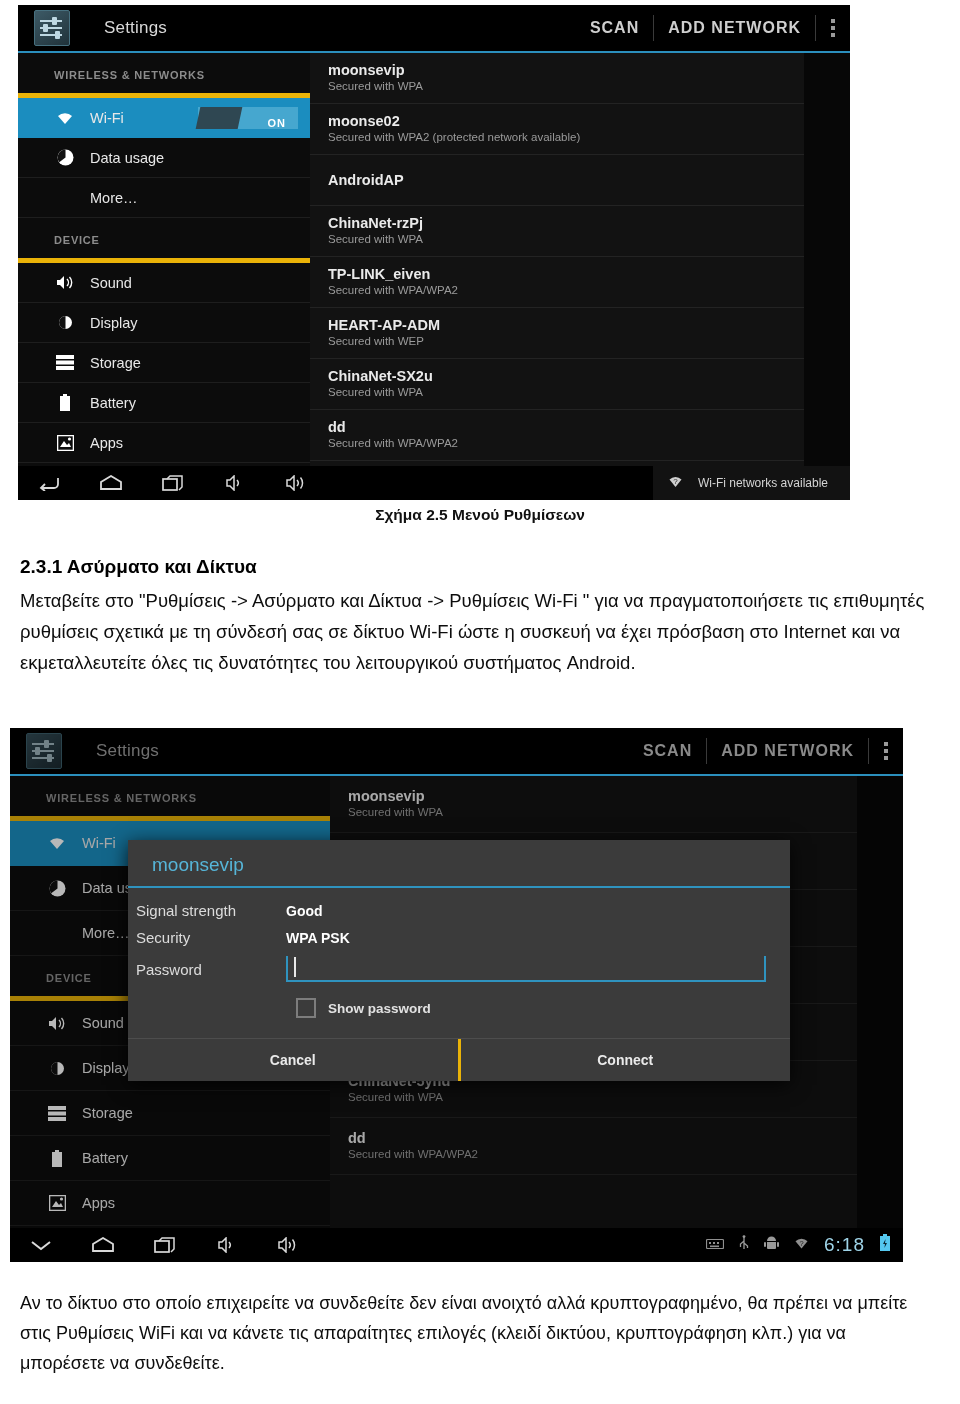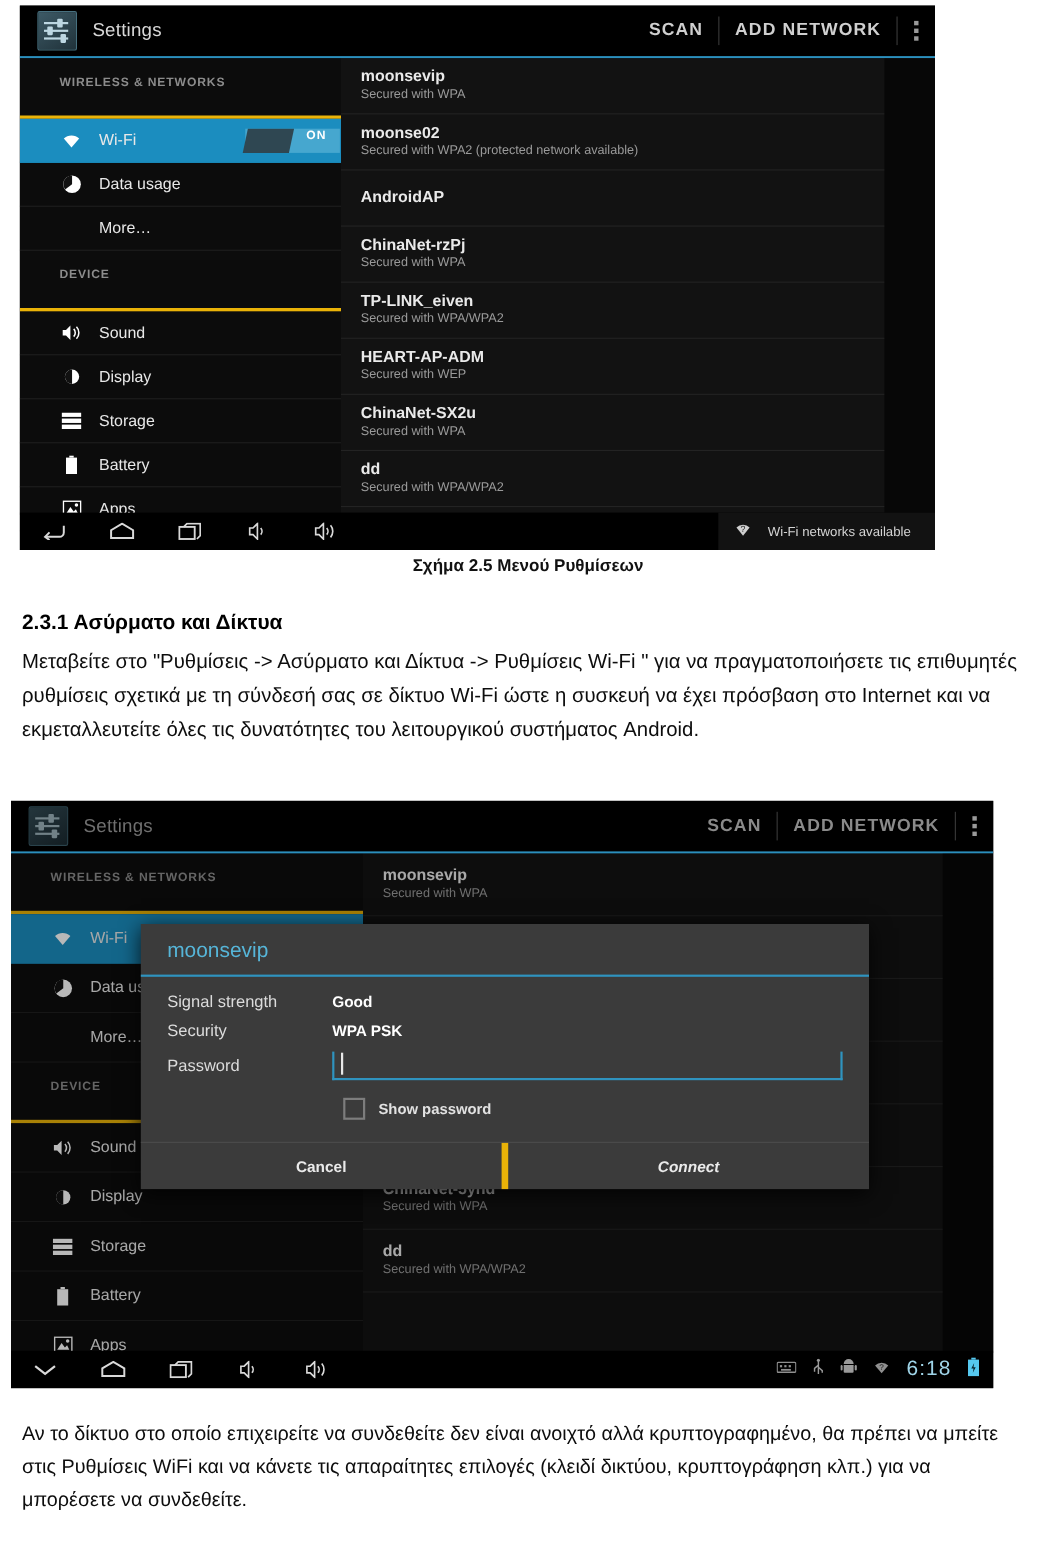--- a/index.html
+++ b/index.html
@@ -24,21 +24,21 @@
   #shot1{ left:18px; top:5px; width:832px; height:495px; }
   
   #shot2{ left:10px; top:728px; width:893px; height:534px; }
 
   
   .actionbar{
     position:relative;
     height:46px;
     background:#000;
     border-bottom:2px solid #2b8fbd;
-    display:flex;align-items:center;
+    display:flex;align-items:center;gap:20px;
   }
   .ab-icon{
     width:34px;height:34px;margin-left:16px;
     border:1px solid #47707f;
     background:linear-gradient(145deg,#3d5a66 0%,#20323a 100%);
     border-radius:2px;
     position:relative;flex:none;
   }
   .ab-icon i{position:absolute;display:block;background:#bdd7e2;}
   .ab-icon i.l1{left:5px;top:9px;width:22px;height:2px;}
@@ -67,37 +67,37 @@
   .body{display:flex;position:relative;}
 
   
   .leftpane{
     width:292px;flex:none;
     background:#0c0c0c;
     position:relative;
   }
   .group-head{
     font-size:11px;font-weight:bold;color:#8c8c8c;letter-spacing:.8px;
-    padding:16px 0 24px 36px;
-    border-bottom:3px solid #eab308;
+    padding:16px 0 12px 36px;
+    border-bottom:5px solid #eab308;
   }
   .s-item{
     display:flex;align-items:center;
     height:39px;padding-left:36px;
     border-bottom:1px solid #1e1e1e;
     position:relative;
   }
   .s-item.sel{background:#1b8dbf;border-bottom:1px solid #1b8dbf;}
   .s-ico{width:22px;flex:none;display:flex;align-items:center;justify-content:center;color:#e6e6e6;}
   .s-label{margin-left:14px;font-size:14.5px;color:#e8e8e8;}
   .s-item.noico .s-label{margin-left:36px;}
   .toggle{
-    margin-left:auto;margin-right:1px;width:86px;height:22px;
+    margin-left:auto;margin-right:12px;width:100px;height:22px;
     background:#46a7cf;position:relative;flex:none;
-    display:flex;align-items:flex-start;justify-content:flex-end;
+    display:flex;align-items:flex-end;justify-content:flex-end;
   }
   .toggle .knob{
     position:absolute;left:0;top:0;width:42px;height:22px;
     background:#2f4752;
     transform:skewX(-12deg);
   }
   .toggle .on{
     position:relative;z-index:2;font-size:11px;font-weight:bold;
     color:#fff;letter-spacing:1px;margin-right:12px;
   }
@@ -138,21 +138,21 @@
   .dialog{
     position:absolute;left:118px;top:112px;width:662px;
     background:#3b3b3b;
     box-shadow:0 4px 18px rgba(0,0,0,.8);
     z-index:20;
   }
   .dlg-title{
     font-size:19px;color:#56b5d8;padding:14px 0 10px 24px;
     border-bottom:2px solid #2f93bf;
   }
-  .dlg-body{padding:14px 24px 4px 24px;}
+  .dlg-body{padding:14px 24px 4px 8px;}
   .dlg-row{display:flex;align-items:baseline;margin-bottom:10px;}
   .dlg-key{width:150px;flex:none;font-size:15px;color:#dcdcdc;}
   .dlg-val{font-size:14px;color:#ffffff;font-weight:bold;}
   .pw-field{
     flex:1;position:relative;height:26px;border-bottom:2px solid #2f93bf;
     border-left:2px solid #2f93bf;border-right:2px solid #2f93bf;
     box-sizing:border-box;
   }
   .caret{position:absolute;left:6px;top:1px;width:2px;height:20px;background:#e8e8e8;}
   .dlg-check{display:flex;align-items:center;gap:12px;}
@@ -162,21 +162,21 @@
   .dlg-check span{font-size:13.5px;color:#e2e2e2;font-weight:bold;}
   .row-indent{padding-left:160px;margin:4px 0 16px 0;}
   .row-plain{padding-left:22px;margin:0 0 14px 0;}
   .dlg-actions{
     display:flex;border-top:1px solid #4d4d4d;
   }
   .dlg-btn{
     flex:1;text-align:center;padding:13px 0;font-size:14px;
     color:#eaeaea;font-weight:bold;
   }
-  .dlg-btn + .dlg-btn{border-left:6px solid #eab308;font-style:italic;}
+  .dlg-btn + .dlg-btn{border-left:3px solid #eab308;}
 
   
   #shot2 .leftpane,#shot2 .rightpane{filter:brightness(.72);}
 
   
   .caption{
     position:absolute;left:0;right:0;top:506px;
     text-align:center;font-size:15.5px;font-weight:bold;color:#111;
   }
   .doc{

